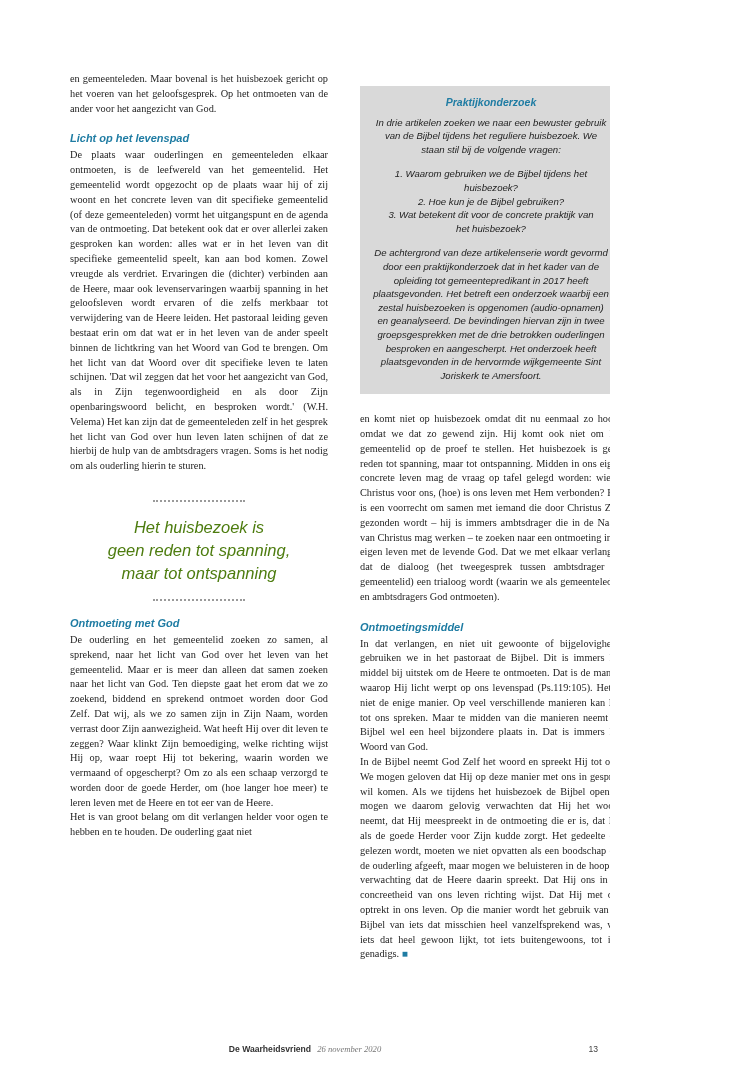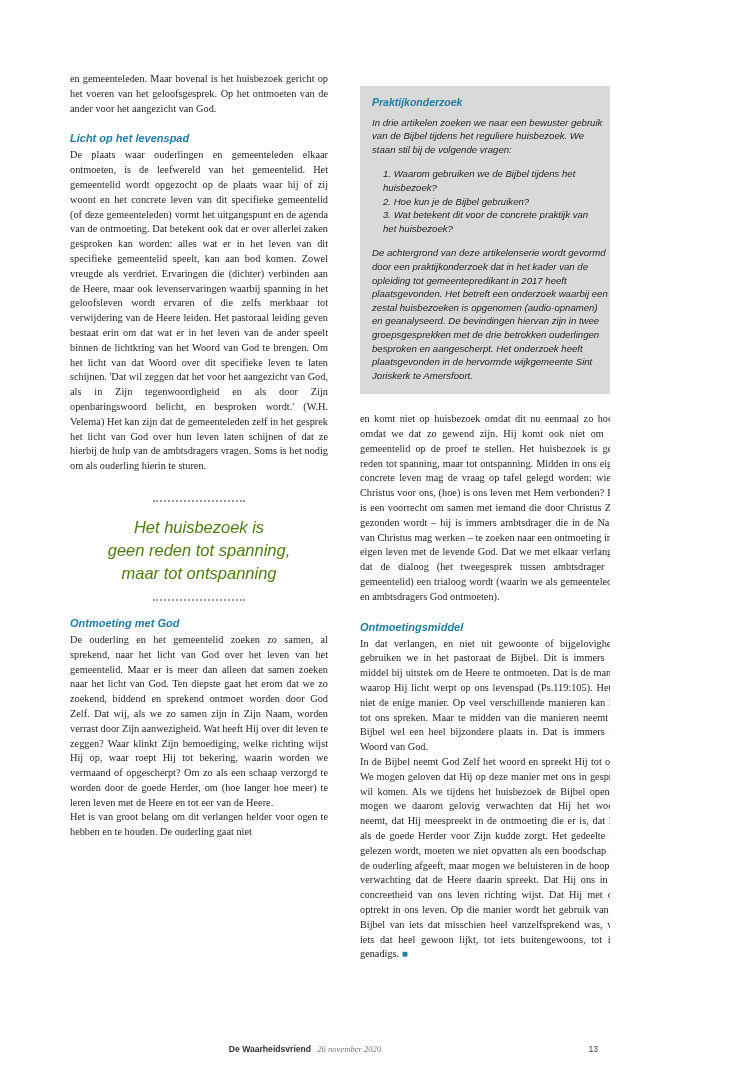--- a/index.html
+++ b/index.html
@@ -54,20 +54,21 @@
   
   .research-box{
     background:#d9d9d9;
     padding:10px 12px 12px 12px;
     box-sizing:border-box;
     font-family:"Liberation Sans", sans-serif;
     font-style:italic;
     font-size:9.6px;
     line-height:13.6px;
     margin-bottom:18px;
+    text-align:center;
   }
   .research-box h3{
     margin:0 0 6px 0;
     font-size:10.5px;
     font-weight:bold;
     font-style:italic;
     color:#1f7ca3;
   }
   .research-box p{margin:0;}
   .research-box ul{margin:11px;padding:0;list-style:none;}

